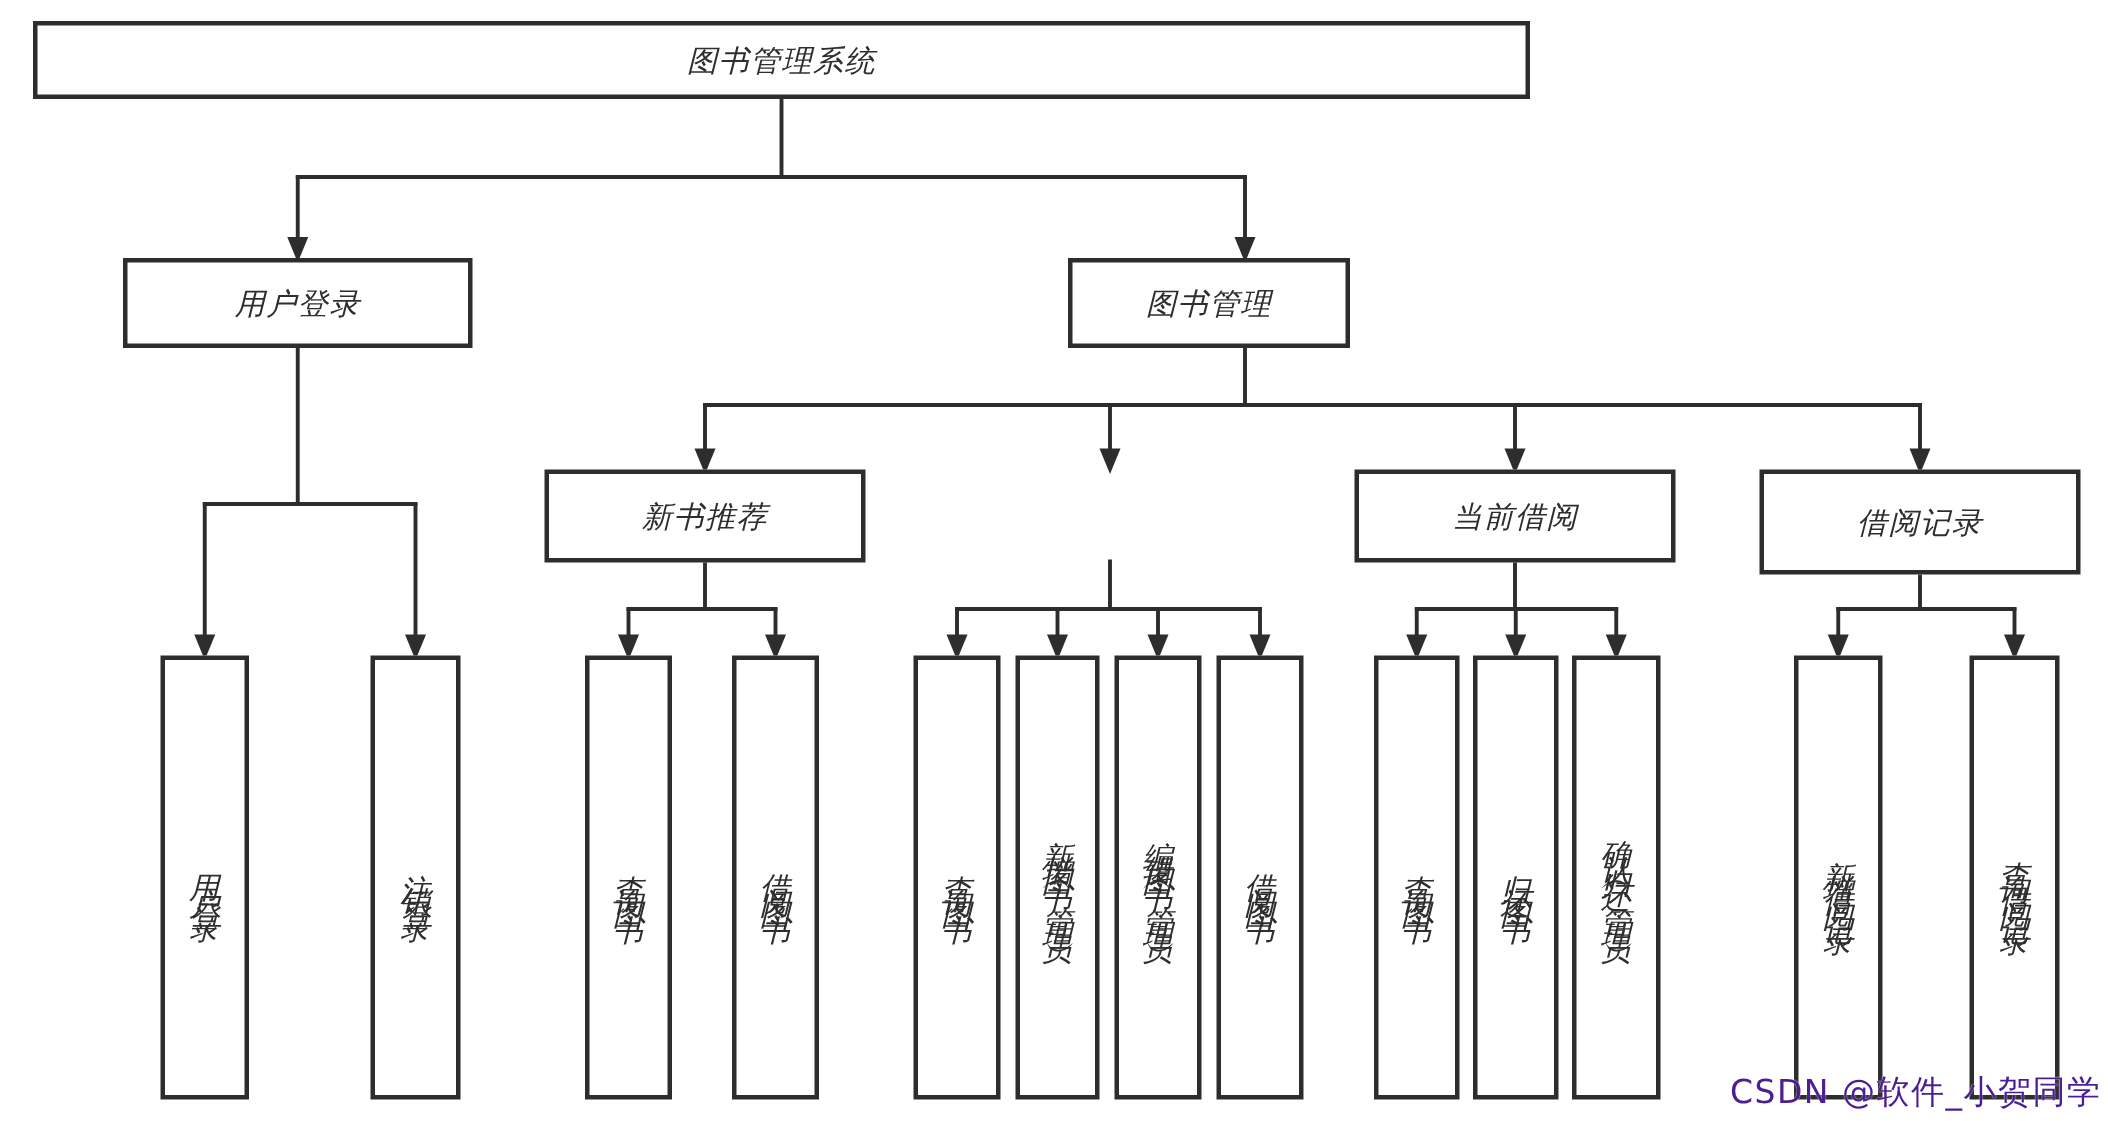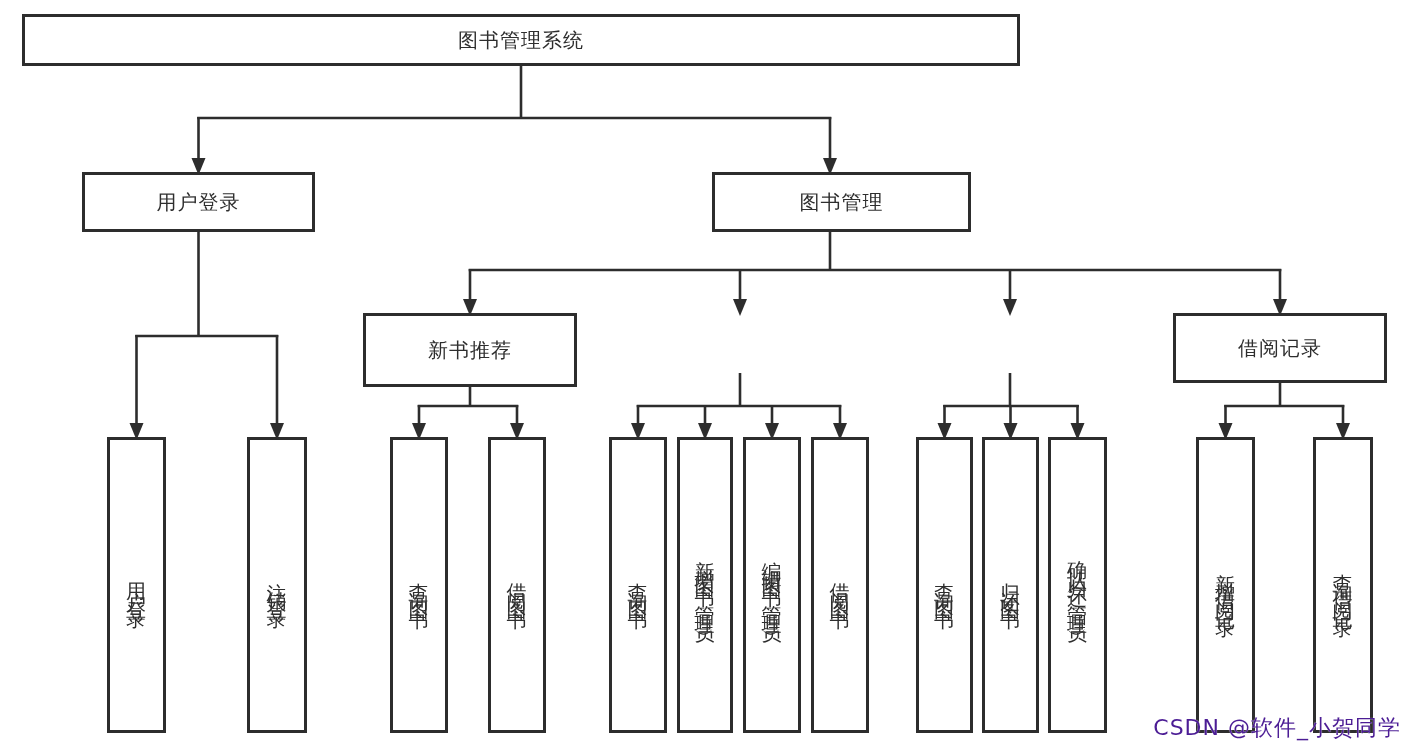--- a/index.html
+++ b/index.html
@@ -25,20 +25,21 @@
     position: absolute;
     box-sizing: border-box;
     background: #ffffff;
     border: 3px solid #2d2d2d;
     display: flex;
     align-items: center;
     justify-content: center;
     color: #2e2e2e;
     font-size: 20px;
     z-index: 2;
+    font-style: italic;
   }
   .node .node-label {
     letter-spacing: 1px;
     white-space: nowrap;
   }
   .node.vertical .node-label {
     writing-mode: vertical-rl;
     text-orientation: mixed;
     letter-spacing: 9px;
     line-height: 1;
@@ -127,25 +128,28 @@
         <polygon points="1336,423 1350,423 1343,440" fill="#2d2d2d"></polygon>
       </g>
     </svg>
   <div id="watermark" style="color: #4c1d95; margin-left: 33px;">CSDN @软件_小贺同学</div>
 <div class="node" style="left: 22px; top: 14px; width: 998px; height: 52px; border-color: rgb(45, 45, 45); color: rgb(46, 46, 46);">
       <span class="node-label">图书管理系统</span>
     </div>
     <div class="node" style="left: 82px; top: 172px; width: 233px; height: 60px; border-color: rgb(45, 45, 45); color: rgb(46, 46, 46);">
       <span class="node-label">用户登录</span>
     </div>
-    <div class="node" style="left: 712px; top: 172px; width: 259px; height: 60px; border-color: rgb(45, 45, 45); color: rgb(46, 46, 46);">
+    <div class="node" style="left: 712px; top: 172px; width: 188px; height: 60px; border-color: rgb(45, 45, 45); color: rgb(46, 46, 46);">
       <span class="node-label">图书管理</span>
     </div>
-    <div class="node" style="left: 363px; top: 313px; width: 214px; height: 74px; border-color: rgb(45, 45, 45); color: rgb(46, 46, 46);">
+    <div class="node" style="left: 363px; top: 313px; width: 214px; height: 62px; border-color: rgb(45, 45, 45); color: rgb(46, 46, 46);">
       <span class="node-label">新书推荐</span>
+    </div>
+    <div class="node" style="left: 903px; top: 313px; width: 214px; height: 62px; border-color: rgb(45, 45, 45); color: rgb(46, 46, 46);">
+      <span class="node-label">当前借阅</span>
     </div>
     <div class="node" style="left: 1173px; top: 313px; width: 214px; height: 70px; border-color: rgb(45, 45, 45); color: rgb(46, 46, 46);">
       <span class="node-label">借阅记录</span>
     </div>
     <div class="node vertical" style="left: 107px; top: 437px; width: 59px; height: 296px; border-color: rgb(45, 45, 45); color: rgb(46, 46, 46);">
       <span class="node-label">用户登录</span>
     </div>
     <div class="node vertical" style="left: 247px; top: 437px; width: 60px; height: 296px; border-color: rgb(45, 45, 45); color: rgb(46, 46, 46);">
       <span class="node-label">注销登录</span>
     </div>

